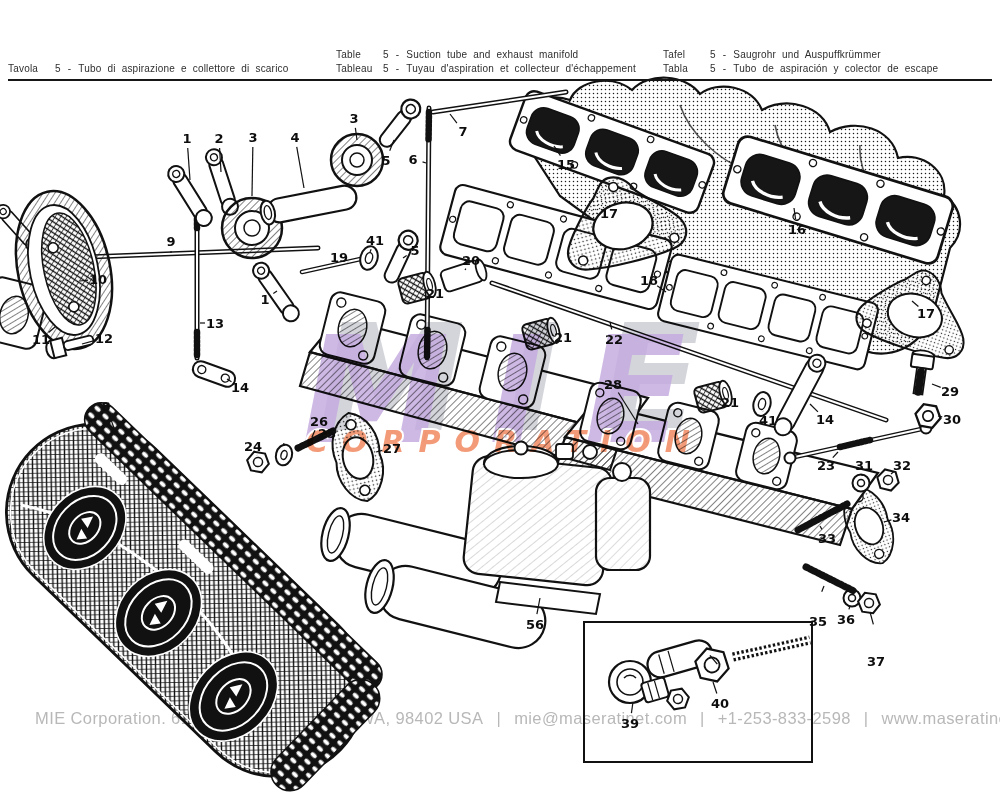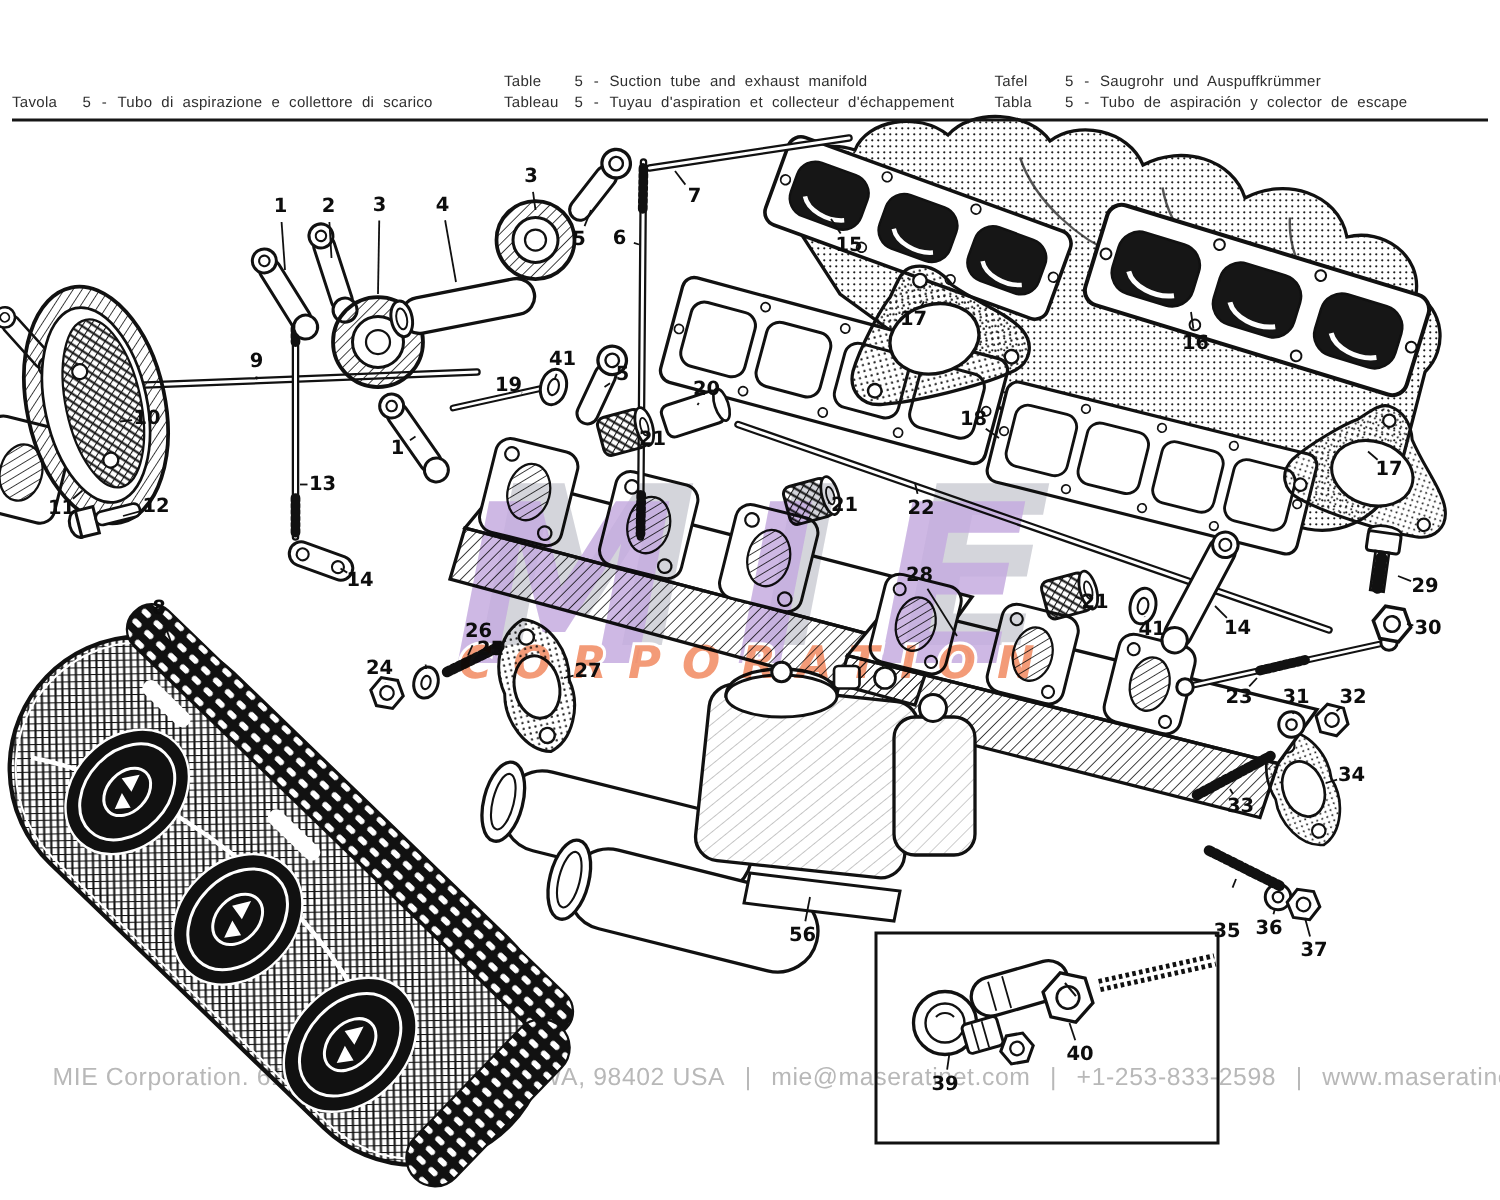--- a/index.html
+++ b/index.html
@@ -537,19 +537,19 @@
       <div class="plabel" style="left: 825px; top: 419px;">14</div>
       <div class="plabel" style="left: 950px; top: 391px;">29</div>
       <div class="plabel" style="left: 952px; top: 419px;">30</div>
       <div class="plabel" style="left: 826px; top: 465px;">23</div>
       <div class="plabel" style="left: 864px; top: 465px;">31</div>
       <div class="plabel" style="left: 902px; top: 465px;">32</div>
       <div class="plabel" style="left: 901px; top: 517px;">34</div>
       <div class="plabel" style="left: 827px; top: 538px;">33</div>
       <div class="plabel" style="left: 818px; top: 601px; margin-top: 20px;">35</div>
       <div class="plabel" style="left: 846px; top: 619px;">36</div>
-      <div class="plabel" style="left: 876px; top: 634px;">37</div>
+      <div class="plabel" style="left: 876px; top: 661px;">37</div>
       <div class="plabel" style="left: 535px; top: 624px;">56</div>
       <div class="plabel" style="left: 630px; top: 723px;">39</div>
       <div class="plabel" style="left: 720px; top: 703px; text-align: center;">40</div>
     </div>
 
 </div>
 
 </body></html>

